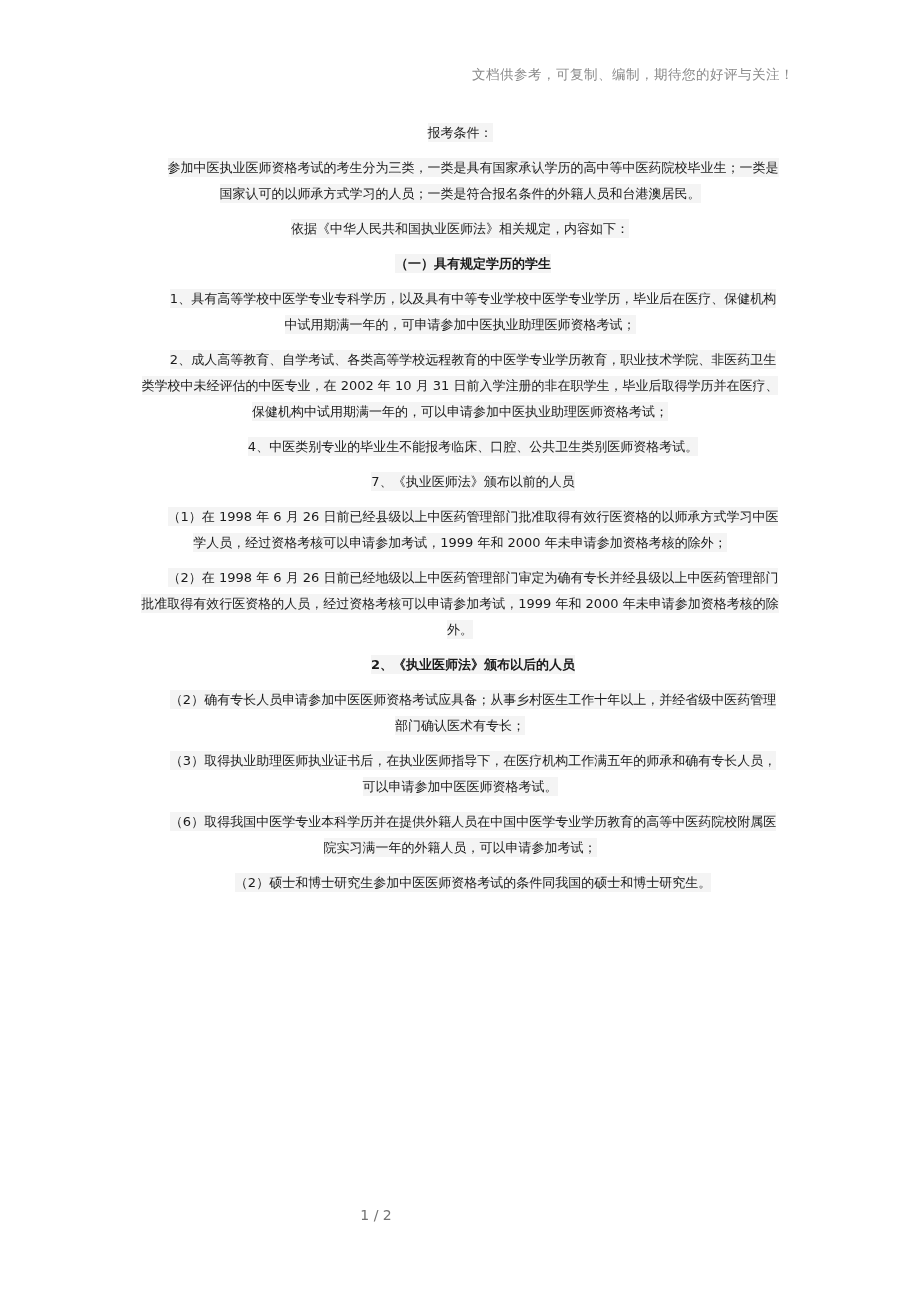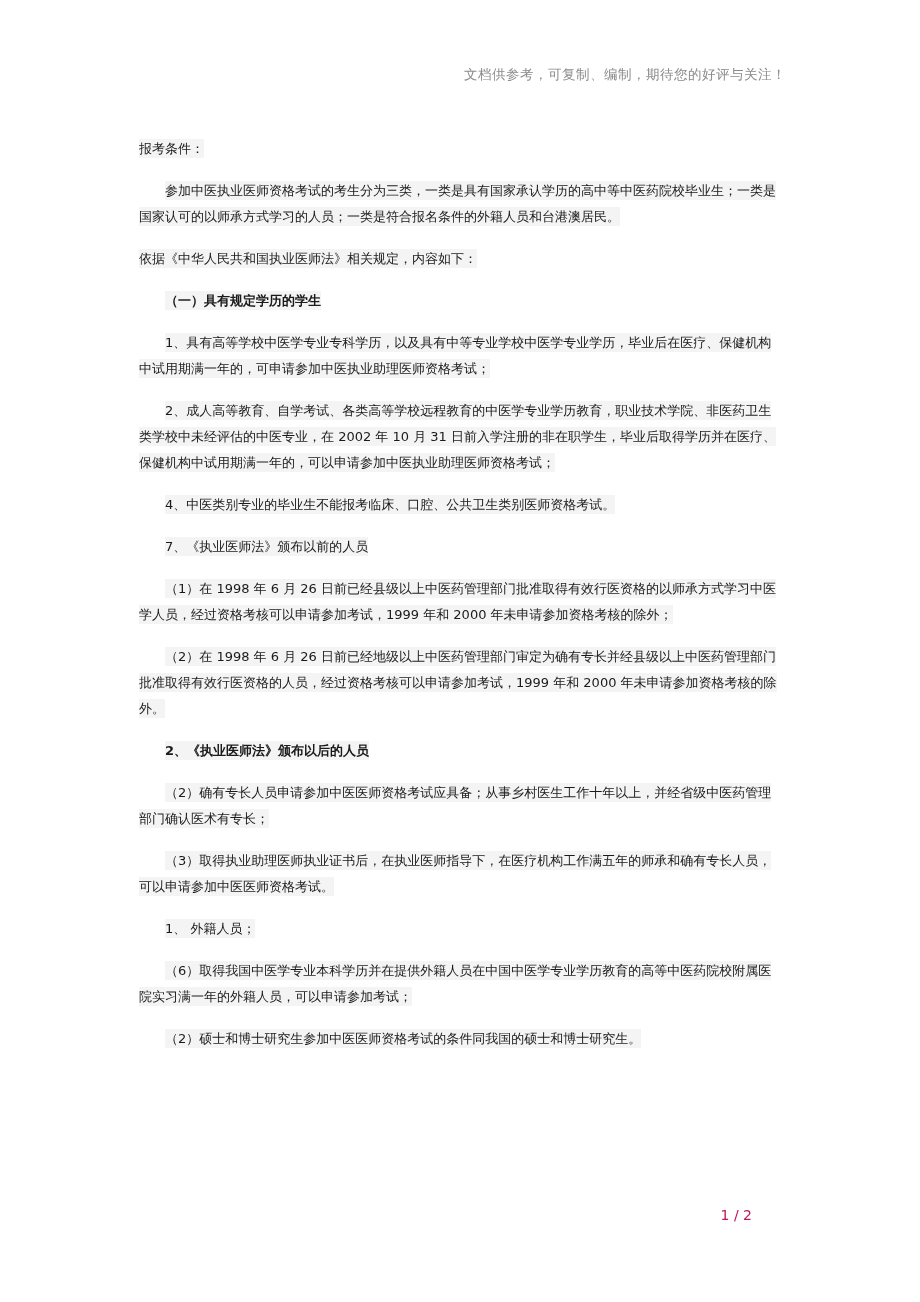--- a/index.html
+++ b/index.html
@@ -1,43 +1,42 @@
 <!DOCTYPE html>
 <html><head>
 <meta charset="utf-8">
 <style>
   html, body { margin: 0; padding: 0; background: #ffffff; }
   body { width: 920px; height: 1302px; position: relative; overflow: hidden;
          font-family: "DejaVu Sans", "Liberation Sans", sans-serif; color: #1a1a1a; }
-  .header-note { position: absolute; top: 66px; right: 134px; font-size: 13.5px; color: #8a8a8a;
+  .header-note { position: absolute; top: 66px; right: 126px; font-size: 13.5px; color: #8a8a8a;
                  font-family: "DejaVu Serif", "Liberation Serif", serif; letter-spacing: 0.5px; }
   .content { position: absolute; left: 139px; top: 120px; width: 642px; font-size: 13px; }
-  .p { margin: 16px 0 9px 0; line-height: 26px; }
+  .p { margin: 0 0 9px 0; line-height: 26px; text-align: center; }
   .p span.hl { background: #f4f4f4; box-decoration-break: clone; -webkit-box-decoration-break: clone; padding: 2px 0; }
   .indent { text-indent: 26px; }
   .bold { font-weight: bold; }
-  .footer { position: absolute; top: 1207px; left: 0; width: 752px; text-align: right; font-size: 14px; color: #be185d; }
+  .footer { position: absolute; top: 1207px; left: 0; width: 752px; text-align: center; font-size: 14px; color: #737373; }
 </style>
 </head>
 <body>
 
 <div class="header-note">文档供参考，可复制、编制，期待您的好评与关注！</div>
 
 <div class="content">
   <p class="p"><span class="hl">报考条件：</span></p>
   <p class="p indent"><span class="hl">参加中医执业医师资格考试的考生分为三类，一类是具有国家承认学历的高中等中医药院校毕业生；一类是国家认可的以师承方式学习的人员；一类是符合报名条件的外籍人员和台港澳居民。</span></p>
   <p class="p"><span class="hl">依据《中华人民共和国执业医师法》相关规定，内容如下：</span></p>
   <p class="p indent bold"><span class="hl">（一）具有规定学历的学生</span></p>
   <p class="p indent"><span class="hl">1、具有高等学校中医学专业专科学历，以及具有中等专业学校中医学专业学历，毕业后在医疗、保健机构中试用期满一年的，可申请参加中医执业助理医师资格考试；</span></p>
   <p class="p indent"><span class="hl">2、成人高等教育、自学考试、各类高等学校远程教育的中医学专业学历教育，职业技术学院、非医药卫生类学校中未经评估的中医专业，在 2002 年 10 月 31 日前入学注册的非在职学生，毕业后取得学历并在医疗、保健机构中试用期满一年的，可以申请参加中医执业助理医师资格考试；</span></p>
   <p class="p indent"><span class="hl">4、中医类别专业的毕业生不能报考临床、口腔、公共卫生类别医师资格考试。</span></p>
   <p class="p indent"><span class="hl">7、《执业医师法》颁布以前的人员</span></p>
   <p class="p indent"><span class="hl">（1）在 1998 年 6 月 26 日前已经县级以上中医药管理部门批准取得有效行医资格的以师承方式学习中医学人员，经过资格考核可以申请参加考试，1999 年和 2000 年未申请参加资格考核的除外；</span></p>
   <p class="p indent"><span class="hl">（2）在 1998 年 6 月 26 日前已经地级以上中医药管理部门审定为确有专长并经县级以上中医药管理部门批准取得有效行医资格的人员，经过资格考核可以申请参加考试，1999 年和 2000 年未申请参加资格考核的除外。</span></p>
   <p class="p indent bold"><span class="hl">2、《执业医师法》颁布以后的人员</span></p>
   <p class="p indent"><span class="hl">（2）确有专长人员申请参加中医医师资格考试应具备；从事乡村医生工作十年以上，并经省级中医药管理部门确认医术有专长；</span></p>
   <p class="p indent"><span class="hl">（3）取得执业助理医师执业证书后，在执业医师指导下，在医疗机构工作满五年的师承和确有专长人员，可以申请参加中医医师资格考试。</span></p>
-  <p class="p indent"><span class="hl">1、 外籍人员；</span></p>
   <p class="p indent"><span class="hl">（6）取得我国中医学专业本科学历并在提供外籍人员在中国中医学专业学历教育的高等中医药院校附属医院实习满一年的外籍人员，可以申请参加考试；</span></p>
   <p class="p indent"><span class="hl">（2）硕士和博士研究生参加中医医师资格考试的条件同我国的硕士和博士研究生。</span></p>
 </div>
 
 <div class="footer">1 / 2</div>
 
 </body></html>

